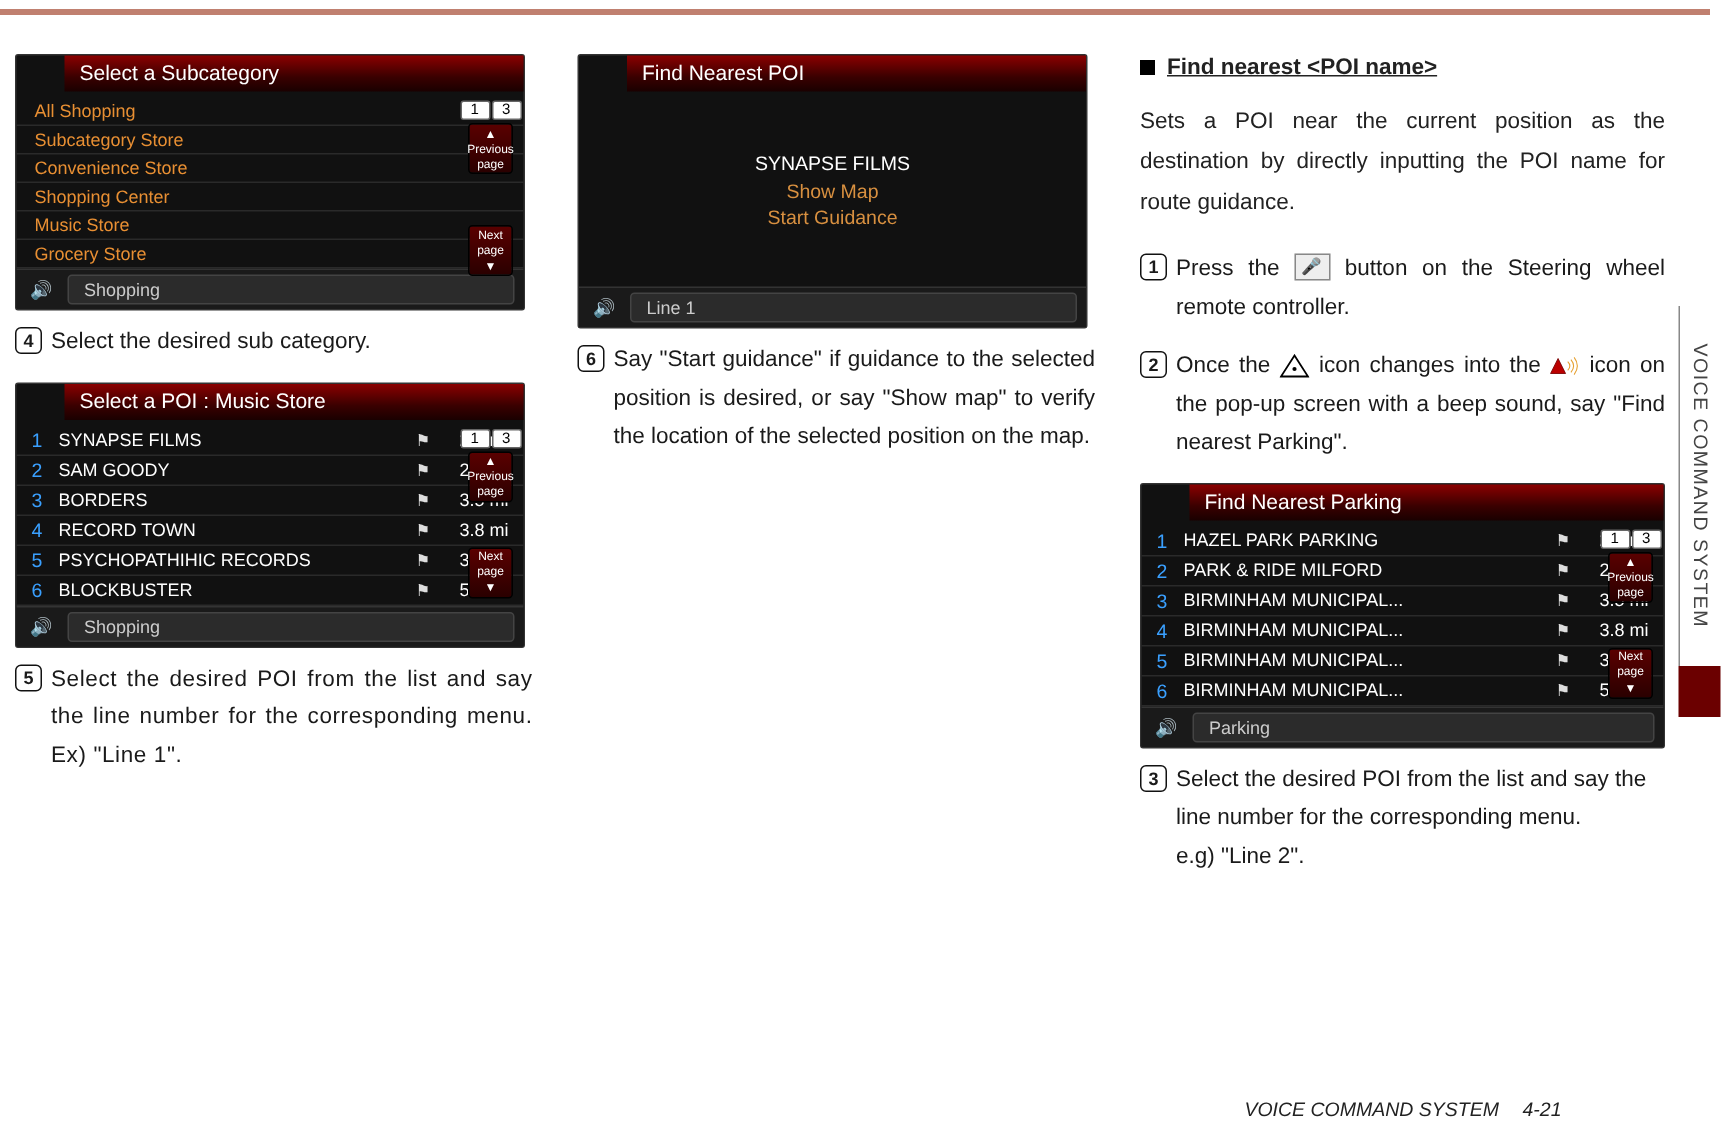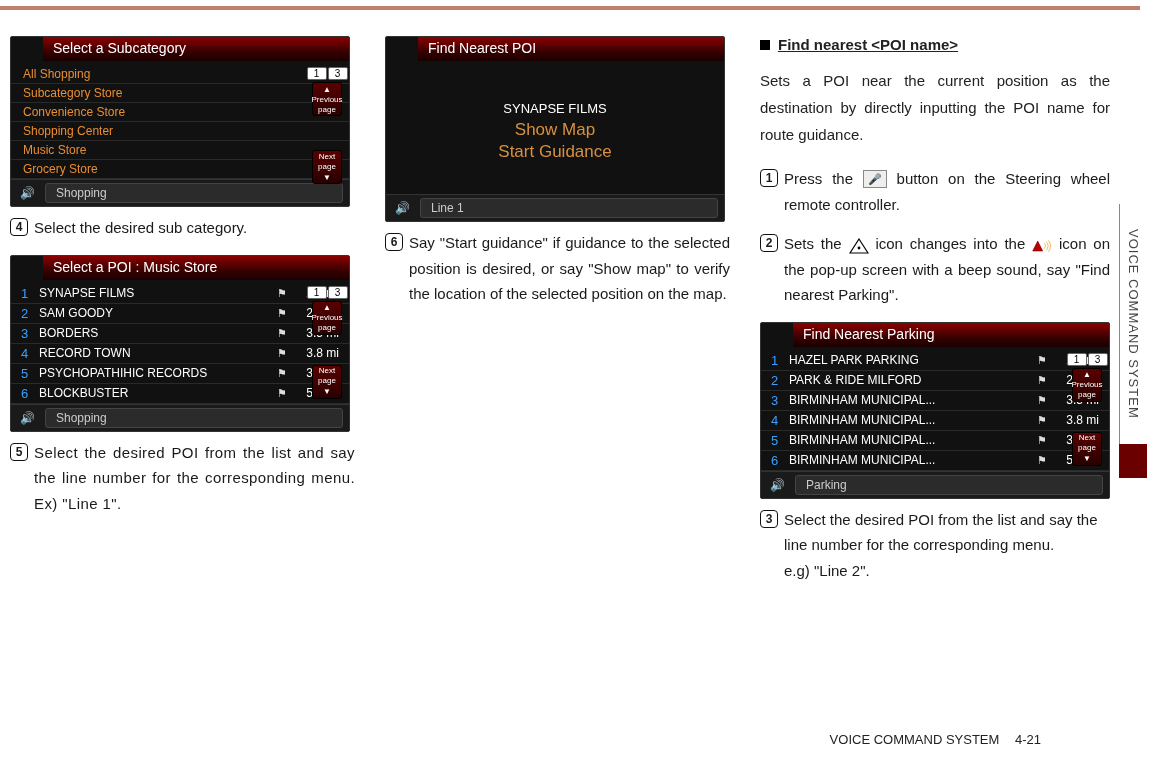--- a/index.html
+++ b/index.html
@@ -181,29 +181,30 @@
   }
   .inline-icon-tri{
     display:inline-block;width:20px;height:16px;vertical-align:middle;
     position:relative;top:-1px;
   }
   .inline-icon-tri svg{width:20px;height:16px;}
   .footer {
     position:absolute;
     bottom:16px; right:110px;
     font-size:13px;
+    font-style:italic;
   }
   .footer .label{margin-right:12px;}
 
   .center-block{
     text-align:center;color:#fff;font-size:13px;
     padding-top:36px;padding-bottom:30px;
   }
   .center-block .title{color:#fff;margin-bottom:4px;}
-  .center-block .opt{color:#d89040;font-size:17px;margin:2px 0;}
+  .center-block .opt{color:#d89040;font-size:13px;margin:2px 0;}
 </style>
 </head>
 <body>
 
 <div class="top-stripe"></div>
 <div class="side-tab">VOICE COMMAND SYSTEM</div>
 <div class="side-accent"></div>
 
 <div class="content">
 
@@ -346,21 +347,21 @@
       <span class="step-text">
         <span>Press the </span>
         <span class="inline-icon-box">🎤</span>
         <span> button on the Steering wheel remote controller.</span>
       </span>
     </div>
 
     <div class="step">
       <span class="step-num">2</span>
       <span class="step-text">
-        <span>Sets the </span>
+        <span>Once the </span>
         <span class="inline-icon-tri">
           <svg viewBox="0 0 20 16">
               <polygon points="10,1 19,15 1,15" fill="none" stroke="#000" stroke-width="1.2"></polygon>
               <circle cx="10" cy="10" r="1.4" fill="#000"></circle>
             </svg>
         </span>
         <span> icon changes into the </span>
         <span class="inline-icon-tri">
           <svg viewBox="0 0 28 16">
               <polygon points="8,1 15,15 1,15" fill="#b00" stroke="#700" stroke-width="0.8"></polygon>

